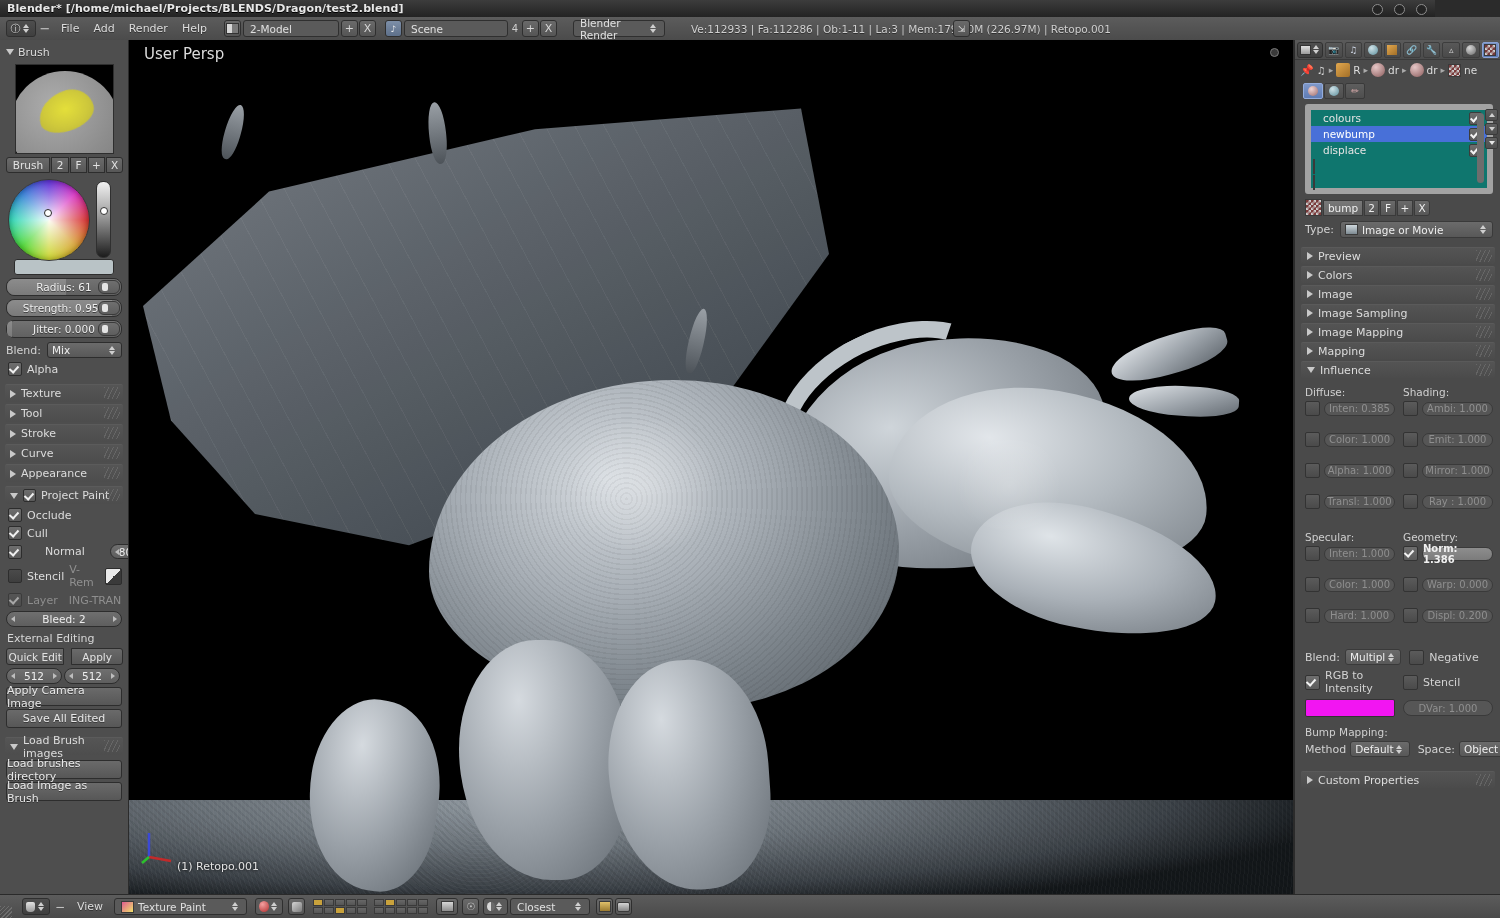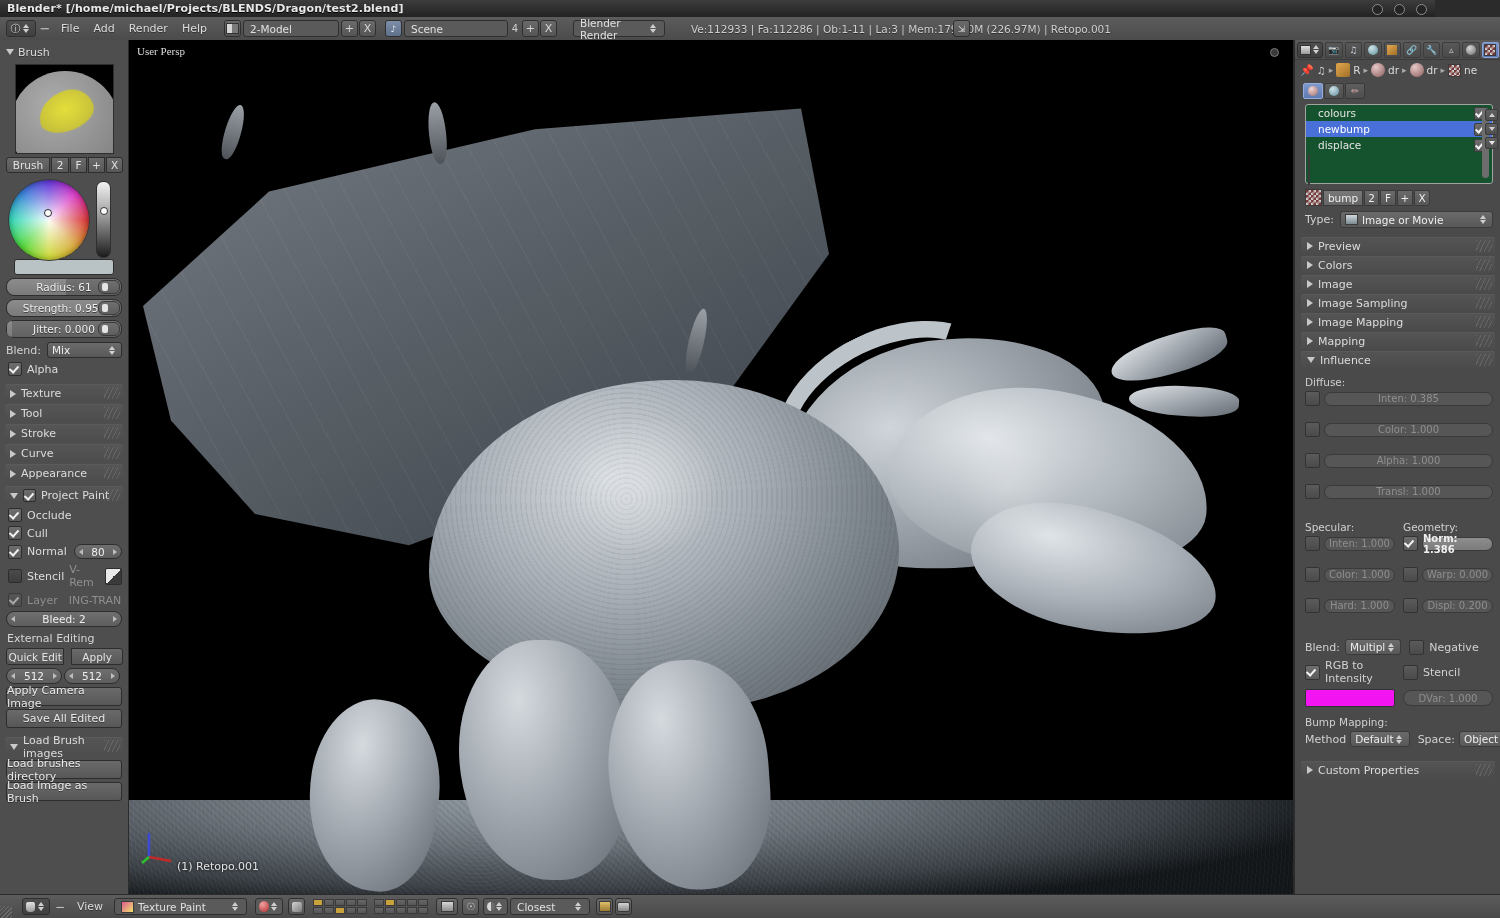--- a/index.html
+++ b/index.html
@@ -104,21 +104,21 @@
   .swatchbtn{width:17px;height:15px;border:1px solid #2d2d2d;border-radius:2px;
     background:linear-gradient(135deg,#e9e9e9 50%,#3a3a3a 50%);}
 
   .wbtn2{margin:3px 6px 0 6px;height:17px;border:1px solid #2d2d2d;border-radius:3px;
     background:linear-gradient(#6a6a6a,#575757);display:flex;align-items:center;justify-content:center;
     color:#e8e8e8;font-size:11px;text-shadow:0 1px 0 rgba(0,0,0,.4);}
   .smalltxt{margin:5px 0 0 7px;color:#d6d6d6;font-size:11px;}
 
   
   .viewport{position:absolute;left:129px;top:40px;width:1164px;height:855px;background:#000;overflow:hidden;}
-  .vp-persp{position:absolute;left:8px;top:5px;color:#dcdcdc;font-size:11px;font-family:Liberation Serif, serif;}
+  .vp-persp{position:absolute;left:15px;top:5px;color:#dcdcdc;font-size:15px;}
   .vp-name{position:absolute;left:48px;bottom:22px;color:#e3e3e3;font-size:11px;text-shadow:0 0 3px #000;}
   .ground{position:absolute;left:0;bottom:0;width:1164px;height:95px;
     background:
       radial-gradient(ellipse 70% 120% at 35% 0%,#9aa3ab 0%,#6f777e 42%,#3e444a 78%,#14181b 100%);
     opacity:.96;}
   .ground:after{content:"";position:absolute;inset:0;opacity:.45;
     background:repeating-radial-gradient(circle at 30% 10%,rgba(255,255,255,.08) 0 1px,transparent 1px 4px),
                repeating-linear-gradient(42deg,rgba(0,0,0,.15) 0 2px,transparent 2px 5px);}
   .vp-dot{position:absolute;right:14px;top:8px;width:7px;height:7px;border-radius:50%;
     border:1px solid #7a7a7a;background:#3a3a3a;}
@@ -159,21 +159,21 @@
     display:flex;align-items:center;justify-content:center;border:1px solid #3d3d3d;box-sizing:border-box;}
   .tabico.active{background:linear-gradient(#7b93c4,#5b77b0);border-color:#8aa3d4;}
   .bcrumb{height:20px;display:flex;align-items:center;gap:3px;padding:0 5px;color:#dcdcdc;font-size:10.5px;}
   .bc-sep{color:#aaa;font-size:9px;}
   .mini{width:14px;height:14px;border-radius:50%;}
   .modetabs{display:flex;gap:1px;padding:3px 0 0 8px;}
   .mt{width:20px;height:16px;border:1px solid #3a3a3a;border-radius:2px;
     background:linear-gradient(#5e5e5e,#4e4e4e);display:flex;align-items:center;justify-content:center;box-sizing:border-box;}
   .mt.sel{background:linear-gradient(#7f98c9,#5f7cb4);border-color:#93acdc;}
 
-  .texlist{margin:5px 8px 0 10px;height:78px;border:1px solid #a3a3a3;border-radius:3px;background:#14532d;position:relative;}
+  .texlist{margin:5px 8px 0 10px;height:78px;border:6px solid #a3a3a3;border-radius:3px;background:#0f766e;position:relative;}
   .trow{height:16px;display:flex;align-items:center;justify-content:space-between;padding:0 5px 0 12px;
     color:#e4e4e4;font-size:10.5px;}
   .trow.sel{background:#4870d8;color:#fff;}
   .tchk{width:11px;height:11px;border:1px solid #3c3c3c;border-radius:2px;background:linear-gradient(#6e6e6e,#5b5b5b);position:relative;}
   .tchk:after{content:"";position:absolute;left:2px;top:1px;width:3px;height:6px;border:solid #f2f2f2;border-width:0 2px 2px 0;transform:rotate(42deg);}
   .checkico{width:11px;height:11px;
     background:
       linear-gradient(45deg,#ccc 25%,transparent 25%,transparent 75%,#ccc 75%),
       linear-gradient(45deg,#ccc 25%,#7a3b3b 25%,#7a3b3b 75%,#ccc 75%);
     background-size:5px 5px;background-position:0 0,2.5px 2.5px;border:1px solid #3a3a3a;}
@@ -375,21 +375,21 @@
       </div>
 
     <div class="chk">
       <span class="cbox on"></span>
       <span>Occlude</span>
     </div>
     <div class="chk">
       <span class="cbox on"></span>
       <span>Cull</span>
     </div>
-    <div class="chk" style="gap:5px;">
+    <div class="chk" style="gap:23px;">
       <span class="cbox on"></span>
       <span>Normal</span>
       <div class="numfield" style="width:52px;margin-left:2px;">
         <i class="ar-l"></i>
           <span>80</span>
           <i class="ar-r"></i>
       </div>
     </div>
     <div class="chk" style="gap:5px;">
       <span class="cbox blank"></span>
@@ -641,20 +641,39 @@
             </div>
           <div class="ir">
             <span class="icbox"></span>
             <span class="ival">Alpha: 1.000</span>
             </div>
           <div class="ir">
             <span class="icbox"></span>
             <span class="ival">Transl: 1.000</span>
             </div>
         </div>
+        <div>
+          <div class="colhead">Shading:</div>
+          <div class="ir">
+            <span class="icbox"></span>
+            <span class="ival">Ambi: 1.000</span>
+            </div>
+          <div class="ir">
+            <span class="icbox"></span>
+            <span class="ival">Emit: 1.000</span>
+            </div>
+          <div class="ir">
+            <span class="icbox"></span>
+            <span class="ival">Mirror: 1.000</span>
+            </div>
+          <div class="ir">
+            <span class="icbox"></span>
+            <span class="ival">Ray : 1.000</span>
+            </div>
+        </div>
       </div>
 
       <div class="two" style="margin-top:6px;">
         <div>
           <div class="colhead">Specular:</div>
           <div class="ir">
             <span class="icbox"></span>
             <span class="ival">Inten: 1.000</span>
             </div>
           <div class="ir">

